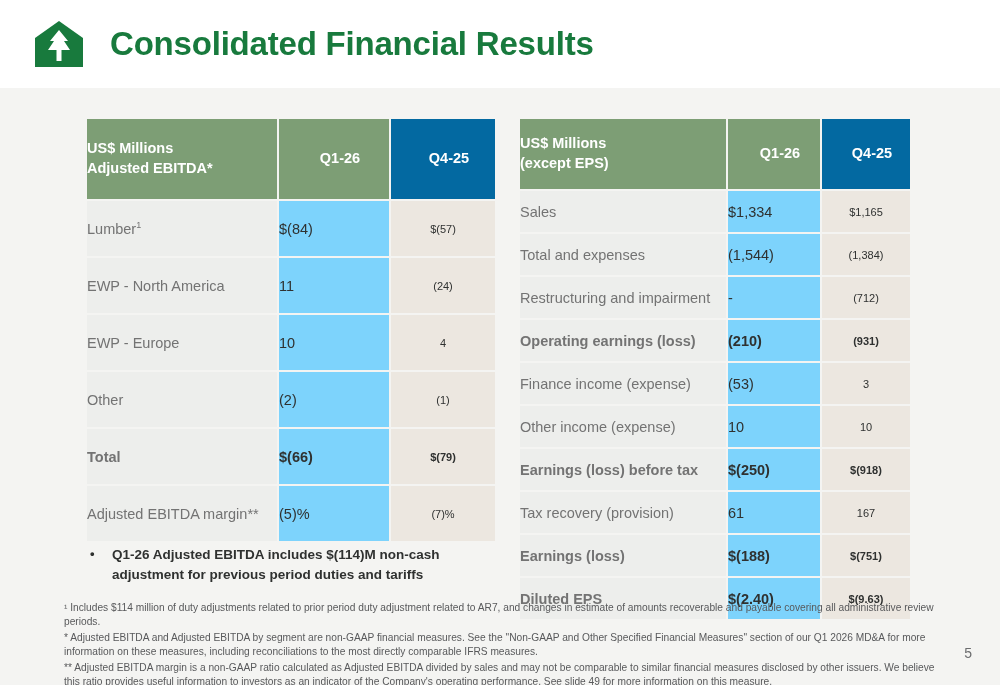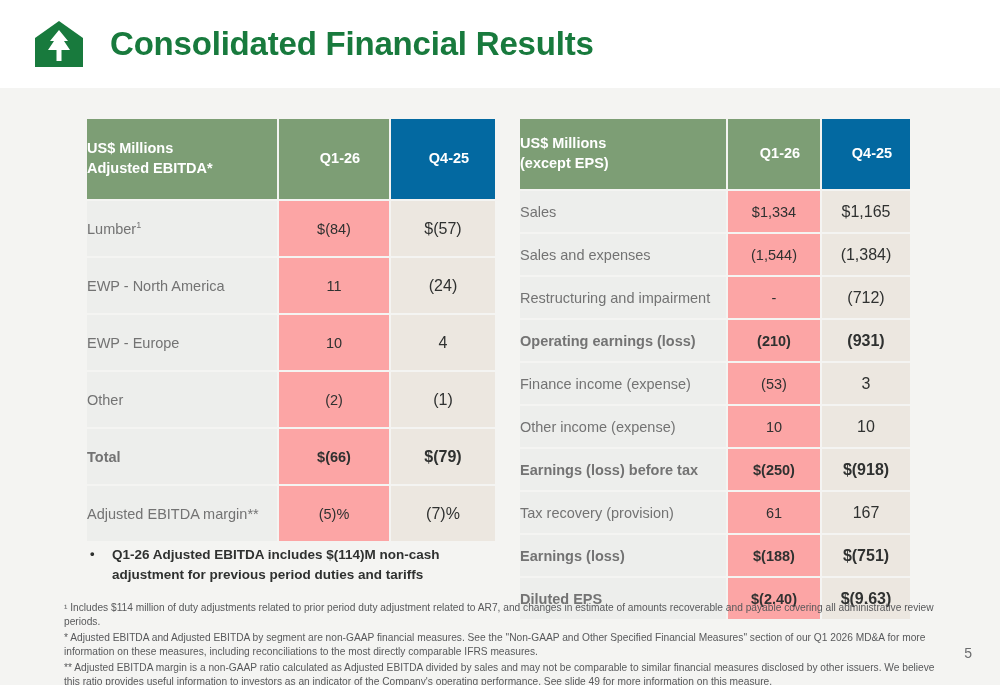--- a/index.html
+++ b/index.html
@@ -77,30 +77,30 @@
 
   .lbl {
     background: #edeeec;
     color: #737373;
     font-size: 14.5px;
     text-align: left;
     vertical-align: middle;
     padding-left: 12px;
   }
   .valA {
-    background: #fca5a5;
+    background: #7dd3fc;
     color: #2f3130;
     font-size: 14.5px;
-    text-align: center;
+    text-align: left;
     vertical-align: middle;
   }
   .valB {
     background: #ece7e0;
     color: #2f3130;
-    font-size: 16px;
+    font-size: 11px;
     text-align: center;
     vertical-align: middle;
   }
   .bold .lbl, .bold .valA, .bold .valB {
     font-weight: bold;
   }
   sup {
     font-size: 9px;
     vertical-align: super;
     line-height: 0;
@@ -236,21 +236,21 @@
         <th class="hdr center tan">Q4-25</th>
       </tr>
     </thead>
     <tbody>
       <tr>
         <td class="lbl">Sales</td>
         <td class="valA">$1,334</td>
         <td class="valB">$1,165</td>
       </tr>
       <tr>
-        <td class="lbl">Sales and expenses</td>
+        <td class="lbl">Total and expenses</td>
         <td class="valA">(1,544)</td>
         <td class="valB">(1,384)</td>
       </tr>
       <tr>
         <td class="lbl">Restructuring and impairment</td>
         <td class="valA">-</td>
         <td class="valB">(712)</td>
       </tr>
       <tr class="bold">
         <td class="lbl">Operating earnings (loss)</td>

